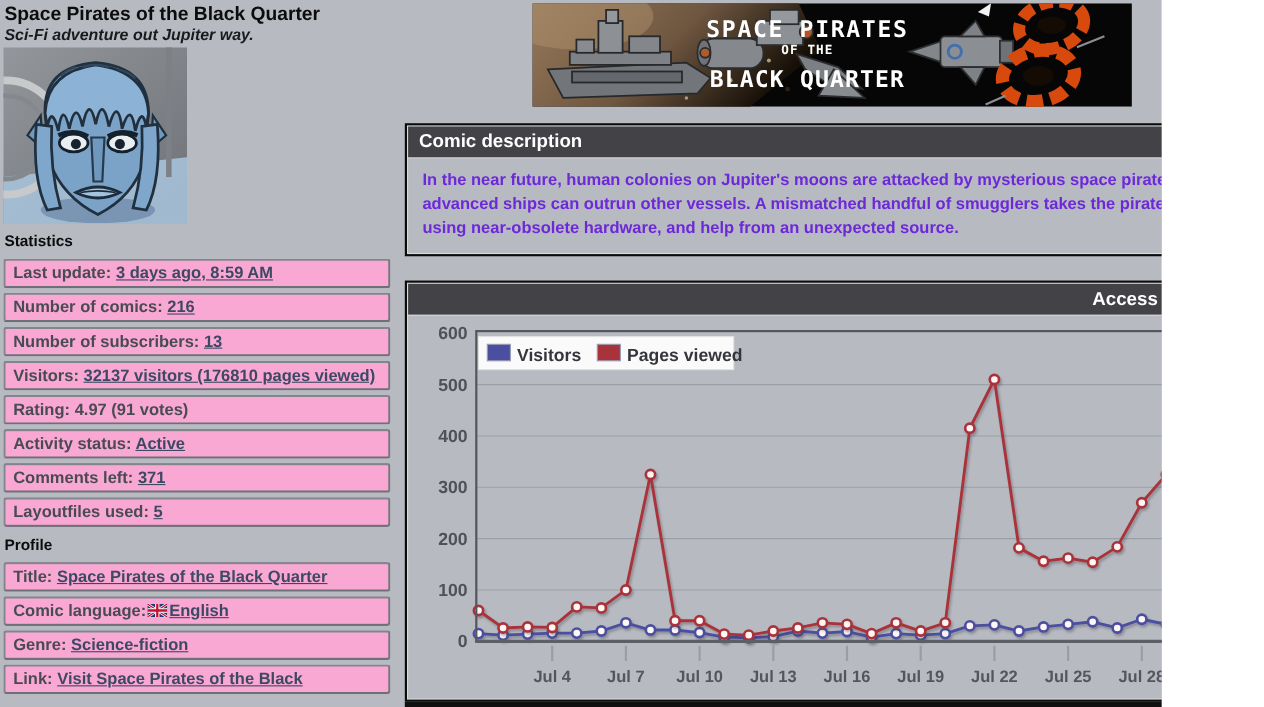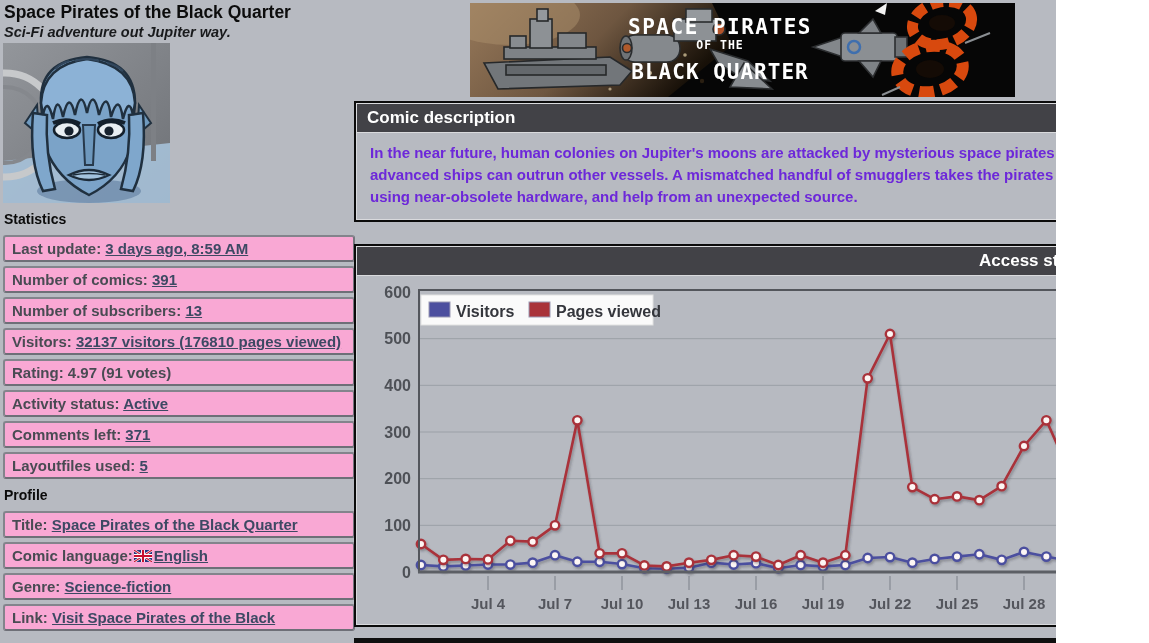--- a/index.html
+++ b/index.html
@@ -13,24 +13,24 @@
   .avatar{margin:1px 0 0 0;width:167px;height:160px;display:block;}
   .side-heading{margin:6px 0 6px 1px;font-size:14px;line-height:20px;font-weight:bold;color:#0b0b0b;}
   .row{box-sizing:border-box;width:352px;margin-bottom:4px;padding:2px 7px;background:#f9a8d4;
        border:2px solid #83848c;border-bottom-color:#6e6f77;border-right-color:#74757d;border-radius:3px;
        font-size:15px;font-weight:bold;color:#494b53;line-height:19px;}
   .lnk{color:#3d4963;text-decoration:underline;cursor:pointer;}
   .val{color:#494b53;margin-top:26px;}
   .flag{display:inline-block;vertical-align:-1px;margin:0 2px 0 1px;}
 
   
-  .right-col{position:absolute;left:354px;top:0;width:776px;}
+  .right-col{position:absolute;left:368px;top:0;width:776px;}
   .banner{display:block;margin:3px auto 0;}
   .panel{border:2px solid #0b0b0b;background:#d9dadd;padding:1px;}
-  .panel-desc{margin-top:4px;}
+  .panel-desc{margin-top:15px;}
   .panel-access{margin-top:22px;text-align:right;}
   .panel-header{background:#424247;color:#ffffff;font-size:17px;line-height:21px;font-weight:bold;padding:3px 10px 4px;}
   .panel-body{background:#b7bac1;margin-top:1px;}
   .desc-body{padding:9px 13px 11px;font-size:15px;line-height:22px;color:#6d28d9;font-weight:bold;}
   .chart-body{height:348px;overflow:hidden;}
   .chart{display:block;}
   .bottom-strip{position:absolute;left:0;top:638px;width:776px;height:5px;background:#101010;}
 </style>
 </head>
 <body>
@@ -75,21 +75,21 @@
     </svg>
 
     <div class="side-heading">Statistics</div>
 
     <div class="row">
       <span>Last update:</span>
       <a class="lnk">3 days ago, 8:59 AM</a>
     </div>
     <div class="row">
       <span>Number of comics:</span>
-      <a class="lnk">391</a>
+      <a class="lnk">216</a>
     </div>
     <div class="row">
       <span>Number of subscribers:</span>
       <a class="lnk">13</a>
     </div>
     <div class="row">
       <span>Visitors:</span>
       <a class="lnk">32137 visitors (176810 pages viewed)</a>
     </div>
     <div class="row">

